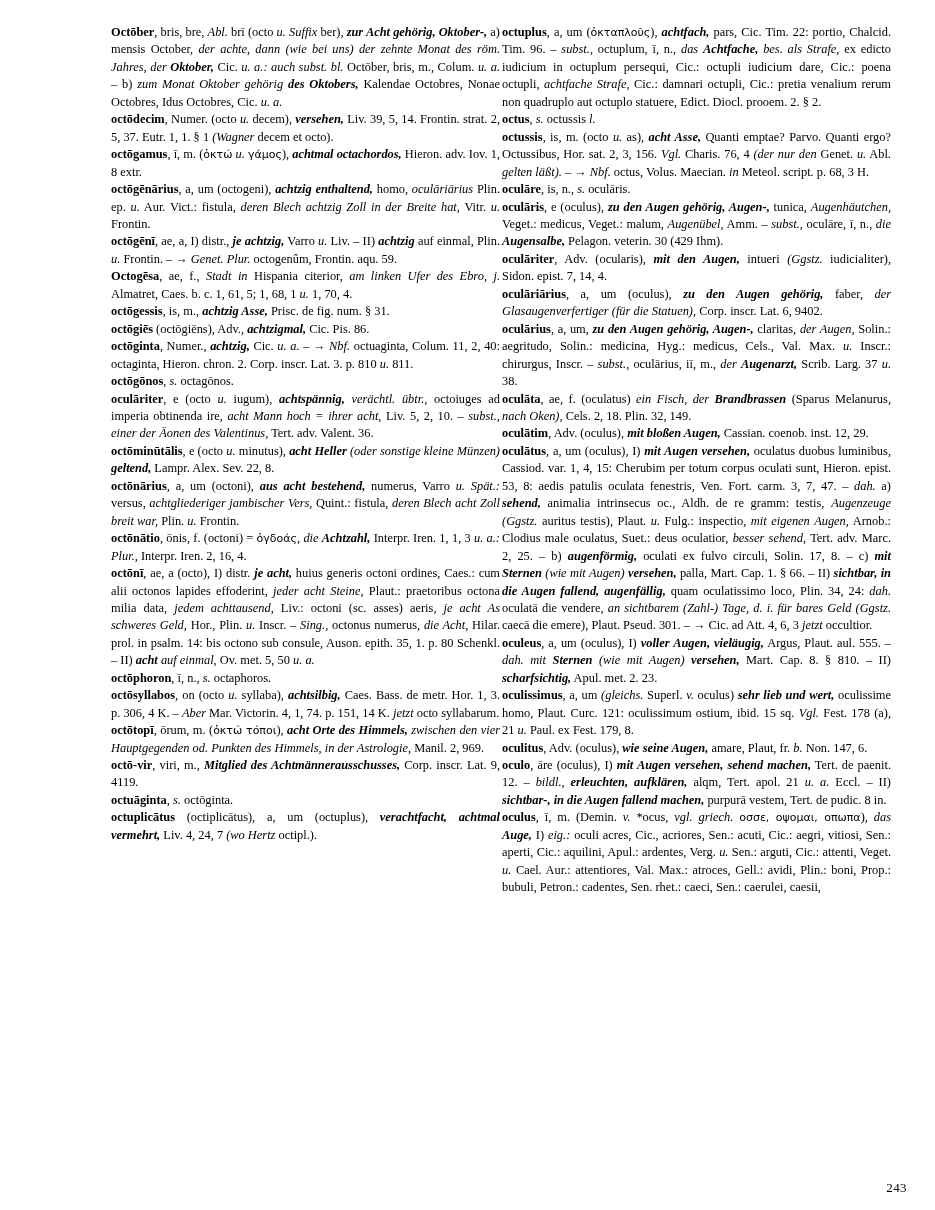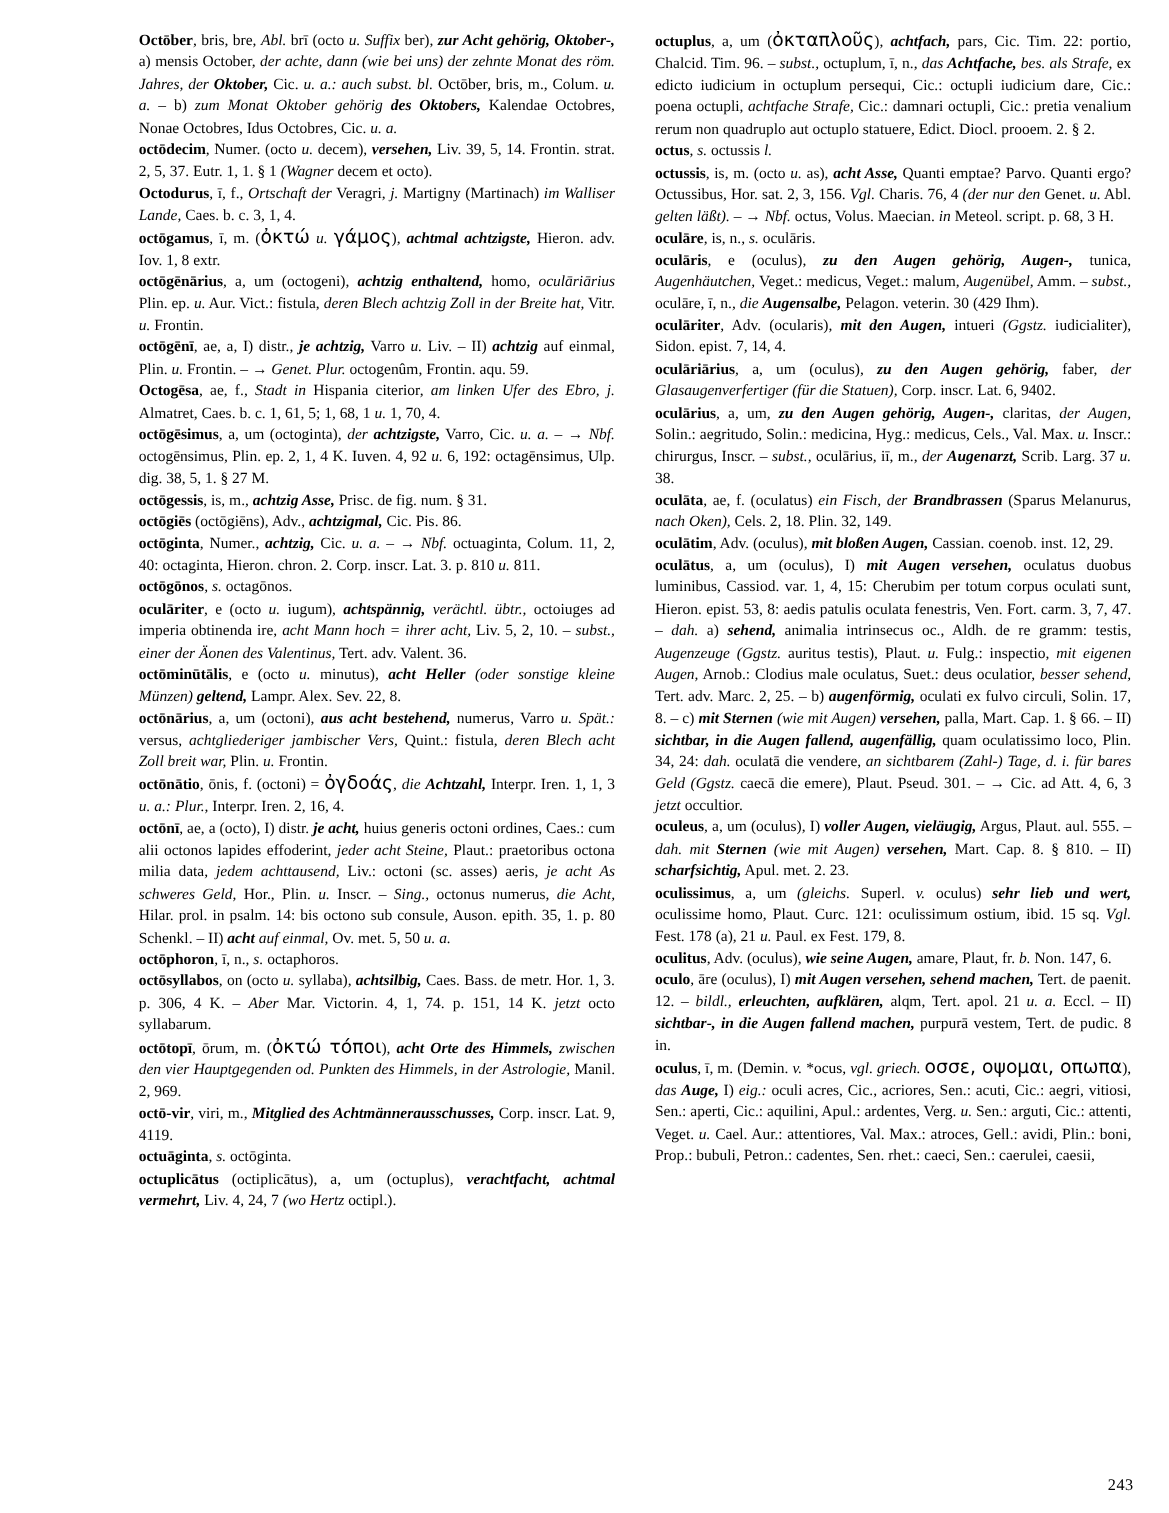--- a/index.html
+++ b/index.html
@@ -19,21 +19,21 @@
     width: 935px;
     height: 1210px;
     box-sizing: border-box;
   }
   .columns {
     position: absolute;
     left: 111px;
     top: 24px;
     width: 794px;
     display: flex;
-    gap: 32px;
+    gap: 2px;
   }
   .col {
     width: 389px;
     font-size: 12.4px;
     line-height: 17.45px;
     text-align: justify;
     text-justify: inter-word;
     hyphens: manual;
     -webkit-hyphens: manual;
   }
@@ -50,21 +50,21 @@
   }
   .de {
     font-weight: bold;
     font-style: italic;
   }
   .it {
     font-style: italic;
   }
   .gk {
     font-family: "DejaVu Sans", sans-serif;
-    font-size: 15px;
+    font-size: 11px;
   }
   sup {
     font-size: 0.68em;
     vertical-align: super;
     line-height: 0;
   }
   .pageno {
     position: absolute;
     right: 28px;
     bottom: 14px;
@@ -75,26 +75,24 @@
 </head>
 <body>
 
 <div id="page">
 
   <div class="columns">
 
     <div class="col" id="col-left">
         <p class="entry"><span class="hw">Octōber</span>, bris, bre, <span class="it">Abl.</span> brī (octo <span class="it">u. Suffix</span> ber), <span class="de">zur Acht gehörig, Oktober-,</span> a) mensis October, <span class="it">der achte, dann (wie bei uns) der zehnte Monat des röm. Jahres, der</span> <span class="de">Oktober,</span> Cic. <span class="it">u. a.: auch subst. bl.</span> Octōber, bris, m., Colum. <span class="it">u. a.</span> – b) <span class="it">zum Monat Oktober gehörig</span> <span class="de">des Oktobers,</span> Kalendae Octobres, Nonae Octobres, Idus Octobres, Cic. <span class="it">u. a.</span></p>
         <p class="entry"><span class="hw">octōdecim</span>, Numer. (octo <span class="it">u.</span> decem), <span class="de">versehen,</span> Liv. 39, 5, 14. Frontin. strat. 2, 5, 37. Eutr. 1, 1. § 1 <span class="it">(Wagner</span> decem et octo).</p>
-        <p class="entry"><span class="hw">Octodurus</span>, ī, f., <span class="it">Ortschaft der</span> Veragri, <span class="it">j.</span> Martigny (Martinach) <span class="it">im Walliser Lande,</span> Caes. b. c. 3, 1, 4.</p>
-        <p class="entry"><span class="hw">octōgamus</span>, ī, m. (<span class="gk">ὀκτώ</span> <span class="it">u.</span> <span class="gk">γάμος</span>), <span class="de">achtmal achtzigste,</span> Hieron. adv. Iov. 1, 8 extr.</p>
+        <p class="entry"><span class="hw">octōgamus</span>, ī, m. (<span class="gk">ὀκτώ</span> <span class="it">u.</span> <span class="gk">γάμος</span>), <span class="de">achtmal octachordos,</span> Hieron. adv. Iov. 1, 8 extr.</p>
         <p class="entry"><span class="hw">octōgēnārius</span>, a, um (octogeni), <span class="de">achtzig enthaltend,</span> homo, <span class="it">oculāriārius</span> Plin. ep. <span class="it">u.</span> Aur. Vict.: fistula, <span class="it">deren Blech achtzig Zoll in der Breite hat,</span> Vitr. <span class="it">u.</span> Frontin.</p>
         <p class="entry"><span class="hw">octōgēnī</span>, ae, a, I) distr., <span class="de">je achtzig,</span> Varro <span class="it">u.</span> Liv. – II) <span class="de">achtzig</span> auf einmal, Plin. <span class="it">u.</span> Frontin. – → <span class="it">Genet. Plur.</span> octogenûm, Frontin. aqu. 59.</p>
         <p class="entry"><span class="hw">Octogēsa</span>, ae, f., <span class="it">Stadt in</span> Hispania citerior, <span class="it">am linken Ufer des Ebro, j.</span> Almatret, Caes. b. c. 1, 61, 5; 1, 68, 1 <span class="it">u.</span> 1, 70, 4.</p>
-        <p class="entry"><span class="hw">octōgēsimus</span>, a, um (octoginta), <span class="it">der</span> <span class="de">achtzigste,</span> Varro, Cic. <span class="it">u. a.</span> – → <span class="it">Nbf.</span> octogēnsimus, Plin. ep. 2, 1, 4 K. Iuven. 4, 92 <span class="it">u.</span> 6, 192: octagēnsimus, Ulp. dig. 38, 5, 1. § 27 M.</p>
         <p class="entry"><span class="hw">octōgessis</span>, is, m., <span class="de">achtzig Asse,</span> Prisc. de fig. num. § 31.</p>
         <p class="entry"><span class="hw">octōgiēs</span> (octōgiēns), Adv., <span class="de">achtzigmal,</span> Cic. Pis. 86.</p>
         <p class="entry"><span class="hw">octōginta</span>, Numer., <span class="de">achtzig,</span> Cic. <span class="it">u. a.</span> – → <span class="it">Nbf.</span> octuaginta, Colum. 11, 2, 40: octaginta, Hieron. chron. 2. Corp. inscr. Lat. 3. p. 810 <span class="it">u.</span> 811.</p>
         <p class="entry"><span class="hw">octōgōnos</span>, <span class="it">s.</span> octagōnos.</p>
         <p class="entry"><span class="hw">oculāriter</span>, e (octo <span class="it">u.</span> iugum), <span class="de">achtspännig,</span> <span class="it">verächtl. übtr.,</span> octoiuges ad imperia obtinenda ire, <span class="it">acht Mann hoch = ihrer acht,</span> Liv. 5, 2, 10. – <span class="it">subst., einer der Äonen des Valentinus,</span> Tert. adv. Valent. 36.</p>
         <p class="entry"><span class="hw">octōminūtālis</span>, e (octo <span class="it">u.</span> minutus), <span class="de">acht Heller</span> <span class="it">(oder sonstige kleine Münzen)</span> <span class="de">geltend,</span> Lampr. Alex. Sev. 22, 8.</p>
         <p class="entry"><span class="hw">octōnārius</span>, a, um (octoni), <span class="de">aus acht bestehend,</span> numerus, Varro <span class="it">u. Spät.:</span> versus, <span class="it">achtgliederiger jambischer Vers,</span> Quint.: fistula, <span class="it">deren Blech acht Zoll breit war,</span> Plin. <span class="it">u.</span> Frontin.</p>
         <p class="entry"><span class="hw">octōnātio</span>, ōnis, f. (octoni) = <span class="gk">ὀγδοάς</span>, <span class="it">die</span> <span class="de">Achtzahl,</span> Interpr. Iren. 1, 1, 3 <span class="it">u. a.: Plur.,</span> Interpr. Iren. 2, 16, 4.</p>
         <p class="entry"><span class="hw">octōnī</span>, ae, a (octo), I) distr. <span class="de">je acht,</span> huius generis octoni ordines, Caes.: cum alii octonos lapides effoderint, <span class="it">jeder acht Steine,</span> Plaut.: praetoribus octona milia data, <span class="it">jedem achttausend,</span> Liv.: octoni (sc. asses) aeris, <span class="it">je acht As schweres Geld,</span> Hor., Plin. <span class="it">u.</span> Inscr. – <span class="it">Sing.,</span> octonus numerus, <span class="it">die Acht,</span> Hilar. prol. in psalm. 14: bis octono sub consule, Auson. epith. 35, 1. p. 80 Schenkl. – II) <span class="de">acht</span> <span class="it">auf einmal,</span> Ov. met. 5, 50 <span class="it">u. a.</span></p>
         <p class="entry"><span class="hw">octōphoron</span>, ī, n., <span class="it">s.</span> octaphoros.</p>

